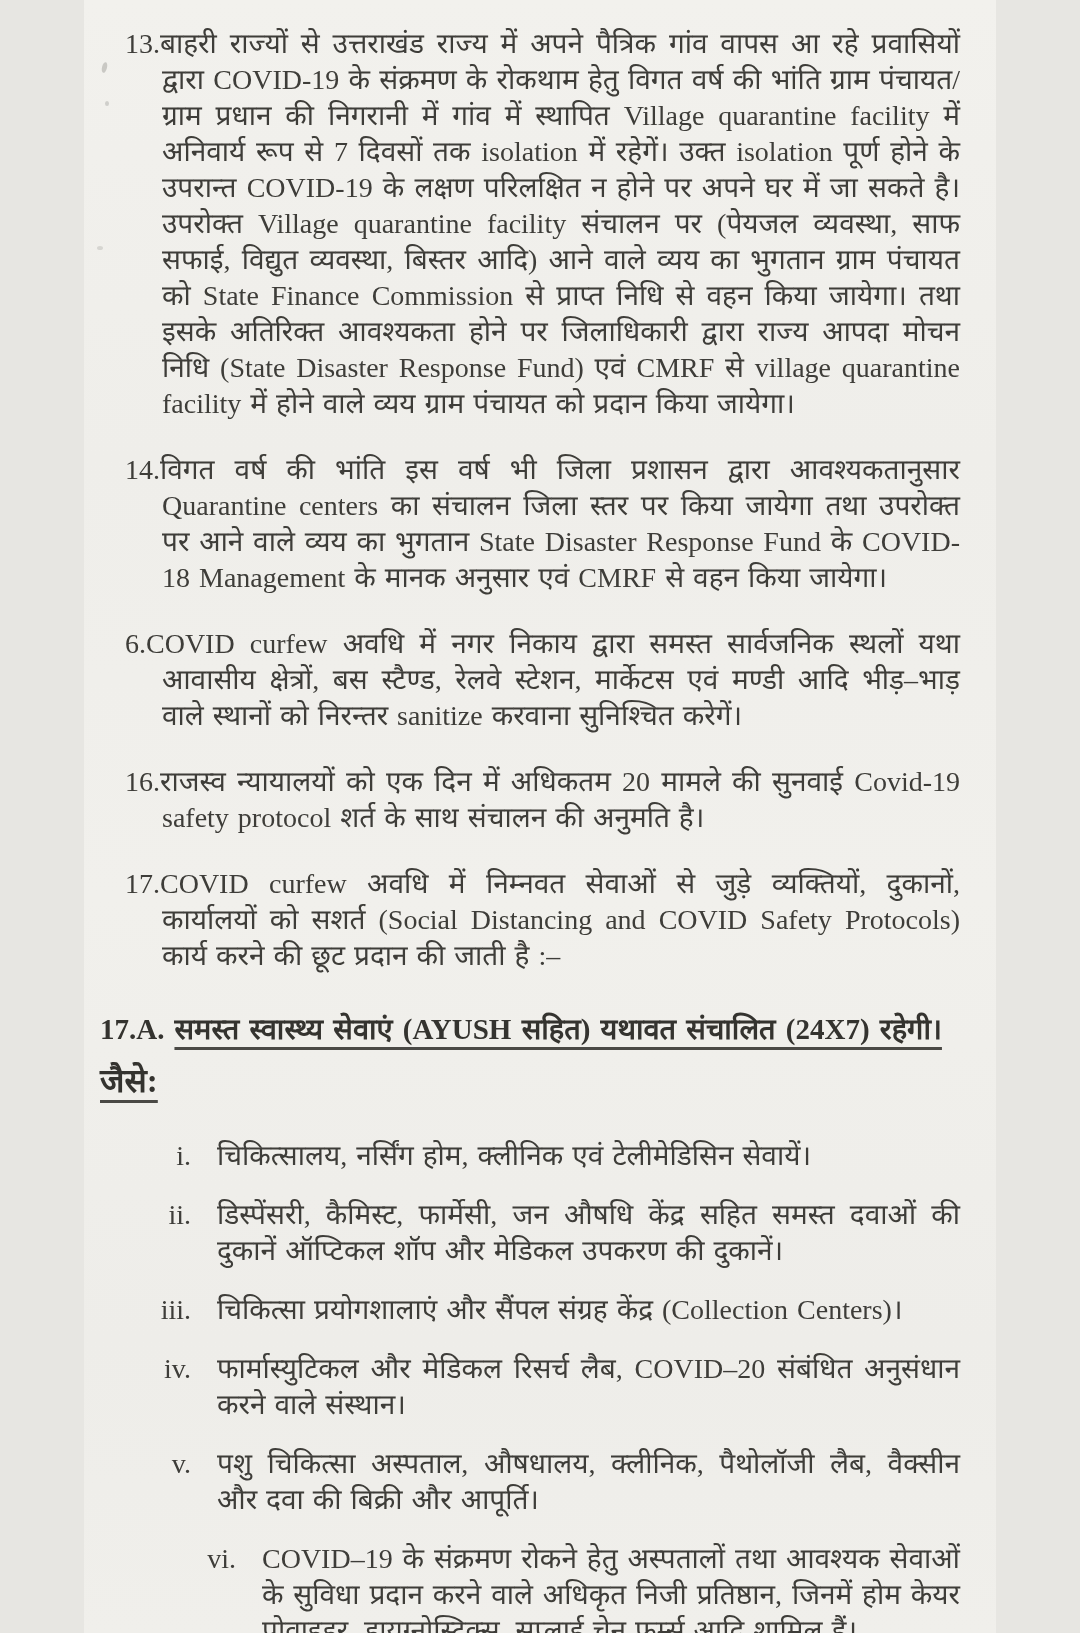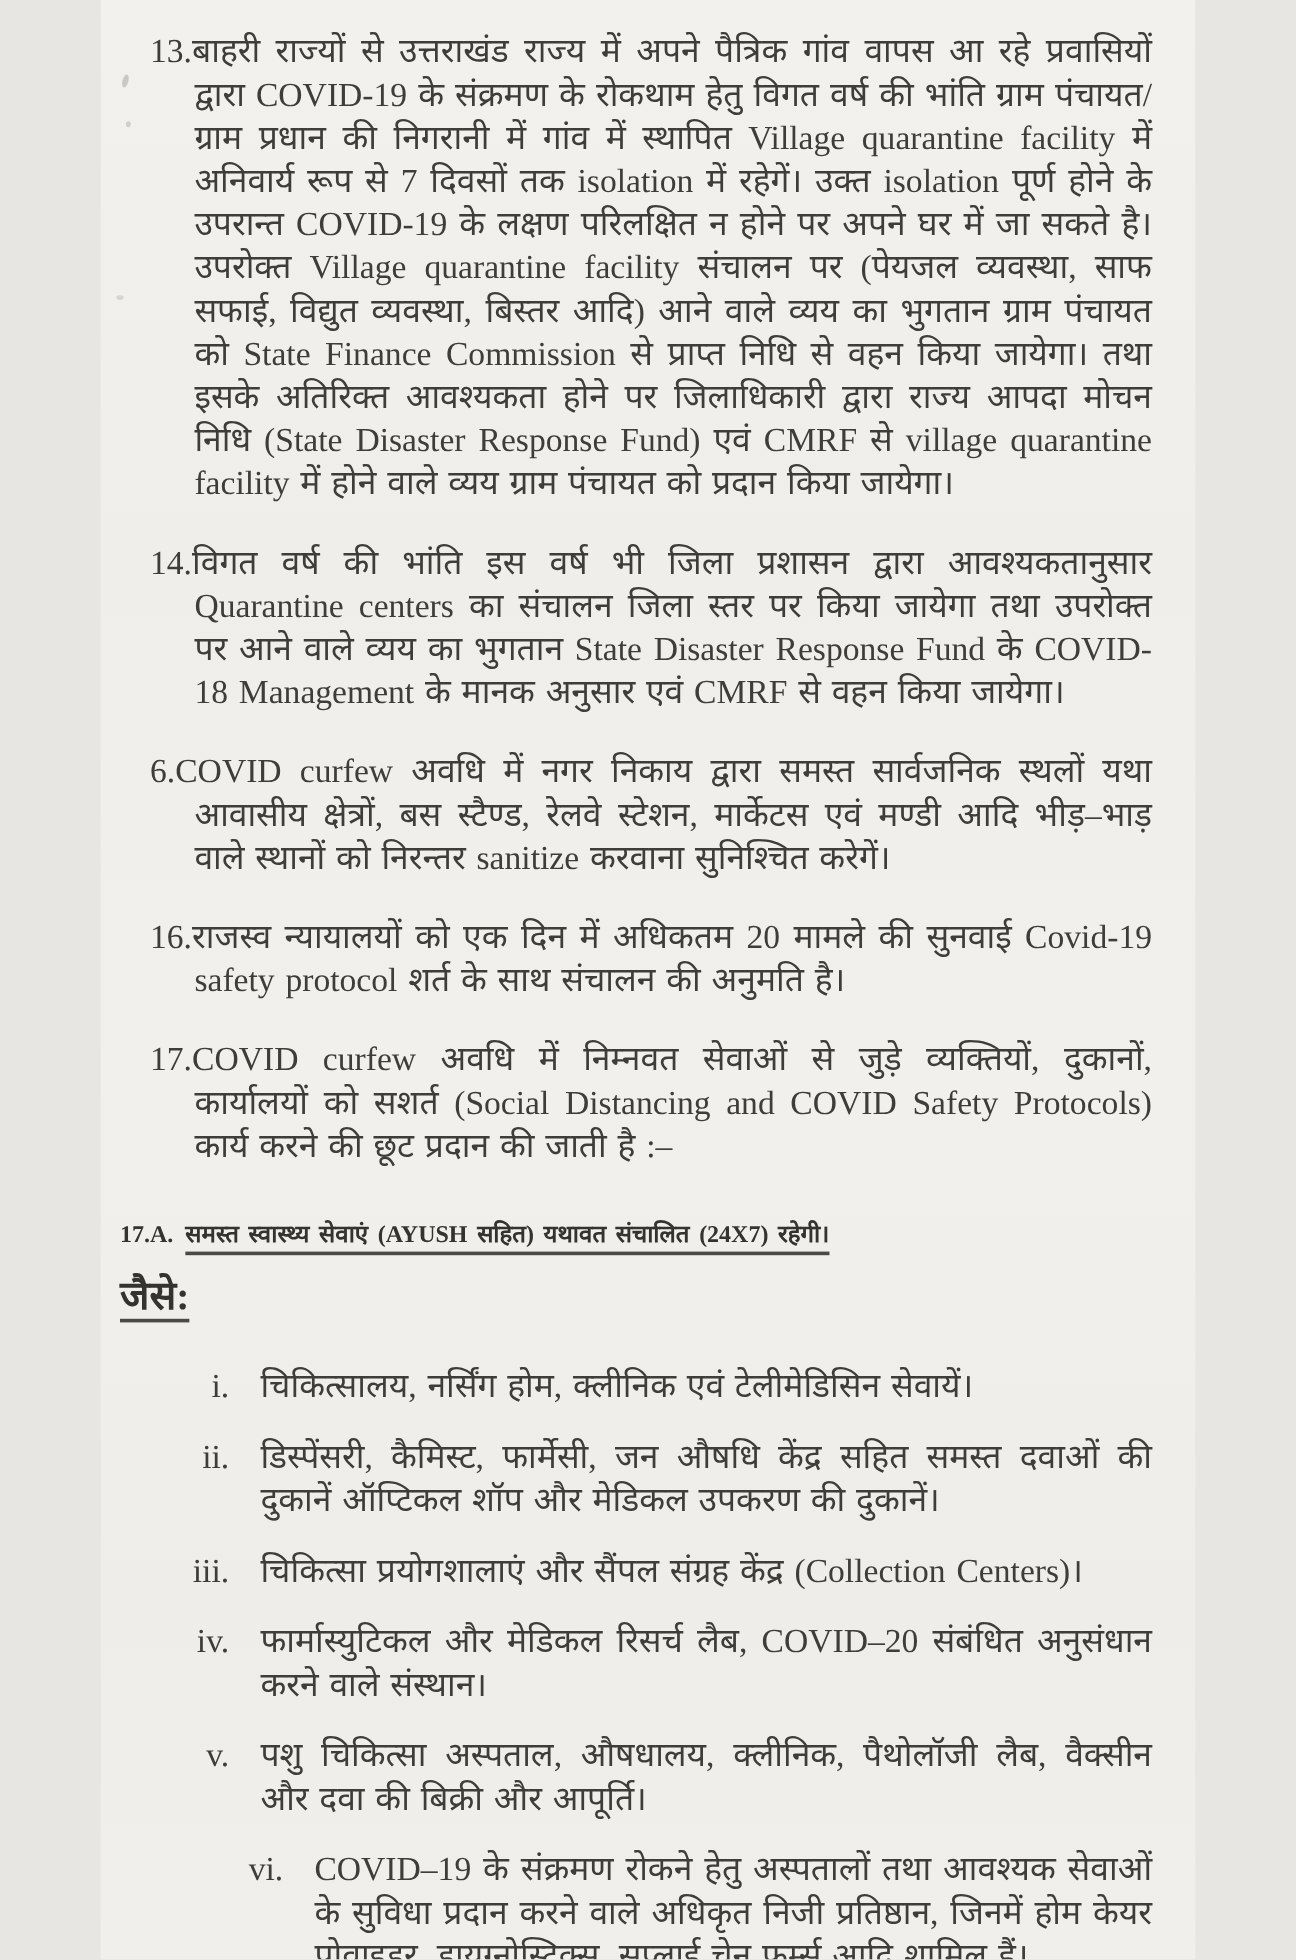--- a/index.html
+++ b/index.html
@@ -36,21 +36,21 @@
     padding-left: 37px;
     text-indent: -37px;
     text-align: justify;
     word-spacing: 2px;
   }
   .pnum { white-space: nowrap; }
 
   .section-heading {
     margin: 6px 0 0 -25px;
     font-weight: bold;
-    font-size: 20px;
+    font-size: 29px;
     line-height: 50px;
     color: #34332f;
     word-spacing: 3px;
   }
   .section-number { margin-right: 10px; }
   .u {
     text-decoration: underline;
     text-decoration-thickness: 2.5px;
     text-underline-offset: 8px;
     text-decoration-color: #4a4945;

